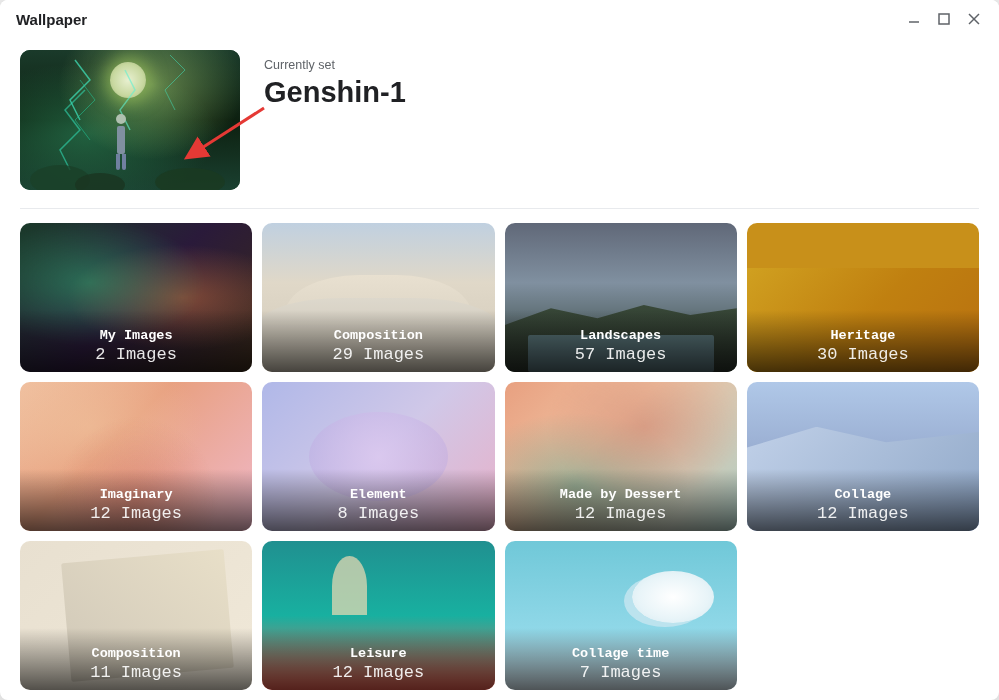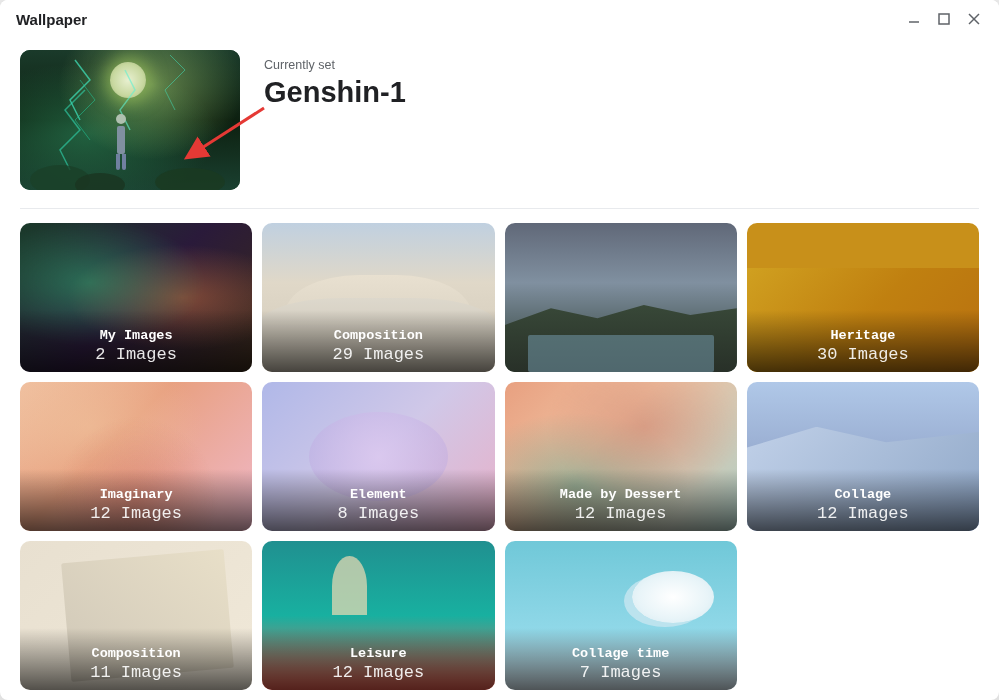--- a/index.html
+++ b/index.html
@@ -503,20 +503,24 @@
         </div>
         <div class="gallery-item">
           <div class="gallery-thumb bg-cityscapes"></div>
           <div class="gallery-label">
             <span class="gallery-item-name">Composition</span>
             <span class="gallery-item-count">29 Images</span>
           </div>
         </div>
         <div class="gallery-item">
           <div class="gallery-thumb bg-landscapes"></div>
+          <div class="gallery-label">
+            <span class="gallery-item-name">Landscapes</span>
+            <span class="gallery-item-count">57 Images</span>
+          </div>
         </div>
         <div class="gallery-item">
           <div class="gallery-thumb bg-heritage"></div>
           <div class="gallery-label">
             <span class="gallery-item-name">Heritage</span>
             <span class="gallery-item-count">30 Images</span>
           </div>
         </div>
         <div class="gallery-item">
           <div class="gallery-thumb bg-imaginary"></div>

